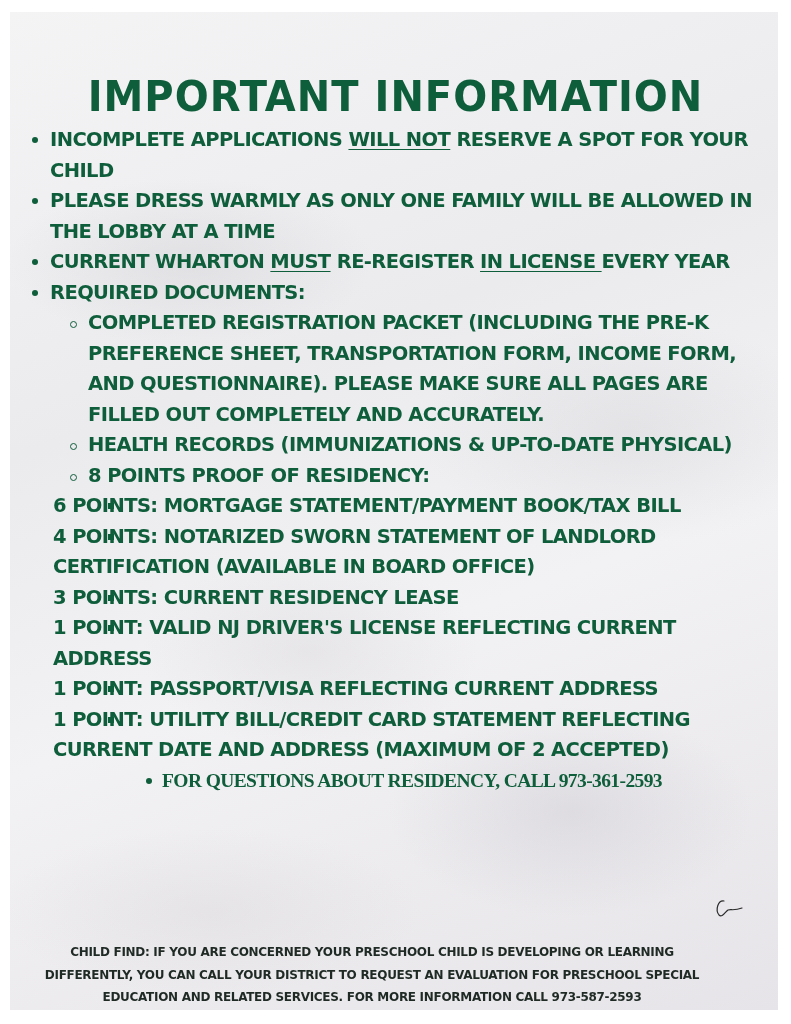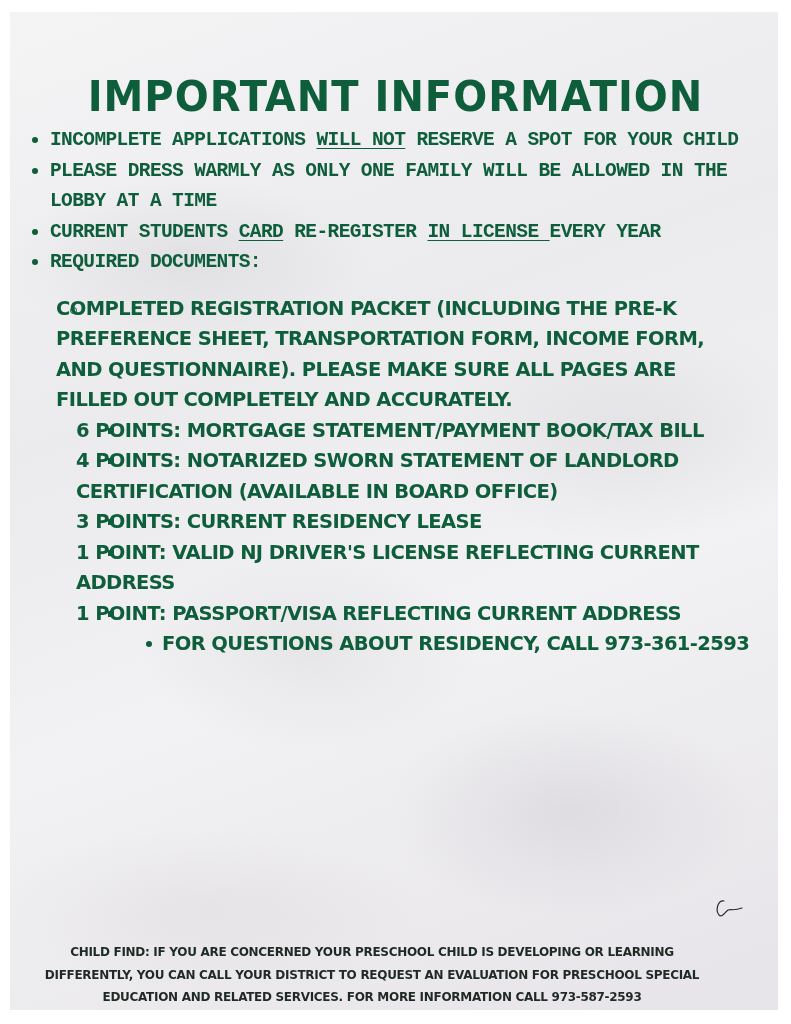--- a/index.html
+++ b/index.html
@@ -53,41 +53,41 @@
     line-height: 30.5px;
   }
   .item {
     position: relative;
     margin: 0;
   }
   .bullet {
     position: absolute;
     display: inline-block;
   }
-  .lvl1 { padding-left: 50px; padding-right: 28px; font-family: Liberation Mono, monospace; }
+  .lvl1 { padding-left: 50px; padding-right: 28px; }
   .lvl1 .bullet {
     left: 32px; top: 12px;
     width: 6px; height: 6px; border-radius: 50%;
     background: #0f5e3b;
   }
-  .lvl2 { padding-left: 56px; padding-right: 40px; margin-top: 16px; }
+  .lvl2 { padding-left: 88px; padding-right: 40px; }
   .lvl2 .bullet {
     left: 70px; top: 13px;
     width: 5px; height: 5px; border-radius: 50%;
     border: 1.5px solid #0f5e3b;
     box-sizing: border-box;
     width: 7px; height: 7px;
   }
-  .lvl3 { padding-left: 76px; padding-right: 30px; }
+  .lvl3 { padding-left: 53px; padding-right: 30px; }
   .lvl3 .bullet {
     left: 108px; top: 12px;
     width: 6px; height: 6px;
     background: #0f5e3b;
   }
-  .lvl4 { padding-left: 162px; padding-right: 30px; }
+  .lvl4 { padding-left: 162px; padding-right: 30px; font-family: Liberation Serif, serif; }
   .lvl4 .bullet {
     left: 146px; top: 12px;
     width: 6px; height: 6px; border-radius: 50%;
     background: #0f5e3b;
   }
   .txt { letter-spacing: -0.6px; }
   .u { text-decoration: underline; text-underline-offset: 3px; }
   .sig {
     position: absolute;
     left: 712px;
@@ -123,35 +123,43 @@
     <span class="txt"><span>INCOMPLETE APPLICATIONS </span><span class="u">WILL NOT</span><span> RESERVE A SPOT FOR YOUR CHILD</span></span>
   </p>
 
   <p class="item lvl1">
     <span class="bullet"></span>
     <span class="txt">PLEASE DRESS WARMLY AS ONLY ONE FAMILY WILL BE ALLOWED IN THE LOBBY AT A TIME</span>
   </p>
 
   <p class="item lvl1">
     <span class="bullet"></span>
-    <span class="txt"><span>CURRENT STUDENTS </span><span class="u">CARD</span><span> RE-REGISTER </span><span class="u">IN LICENSE </span><span>EVERY YEAR</span></span>
+    <span class="txt"><span>CURRENT WHARTON </span><span class="u">MUST</span><span> RE-REGISTER </span><span class="u">IN LICENSE </span><span>EVERY YEAR</span></span>
   </p>
 
   <p class="item lvl1">
     <span class="bullet"></span>
     <span class="txt">REQUIRED DOCUMENTS:</span>
   </p>
 
   <p class="item lvl2">
     <span class="bullet"></span>
     <span class="txt">COMPLETED REGISTRATION PACKET (INCLUDING THE PRE-K PREFERENCE SHEET, TRANSPORTATION FORM, INCOME FORM, AND QUESTIONNAIRE).  PLEASE MAKE SURE ALL PAGES ARE FILLED OUT COMPLETELY AND ACCURATELY.</span>
   </p>
 
-
-
+  <p class="item lvl2">
+    <span class="bullet"></span>
+    <span class="txt">HEALTH RECORDS (IMMUNIZATIONS &amp; UP-TO-DATE PHYSICAL)</span>
+  </p>
+
+
+  <p class="item lvl2">
+    <span class="bullet"></span>
+    <span class="txt">8 POINTS PROOF OF RESIDENCY:</span>
+  </p>
 
   <p class="item lvl3">
     <span class="bullet"></span>
     <span class="txt">6 POINTS: MORTGAGE STATEMENT/PAYMENT BOOK/TAX BILL</span>
   </p>
   <p class="item lvl3">
     <span class="bullet"></span>
   </p>
   <p class="item lvl3">
     <span class="bullet"></span>
@@ -161,20 +169,24 @@
     <span class="bullet"></span>
     <span class="txt">3 POINTS: CURRENT RESIDENCY LEASE</span>
   </p>
   <p class="item lvl3">
     <span class="bullet"></span>
     <span class="txt">1 POINT: VALID NJ DRIVER'S LICENSE REFLECTING CURRENT ADDRESS</span>
   </p>
   <p class="item lvl3">
     <span class="bullet"></span>
     <span class="txt">1 POINT: PASSPORT/VISA REFLECTING CURRENT ADDRESS</span>
+  </p>
+  <p class="item lvl3">
+    <span class="bullet"></span>
+    <span class="txt">1 POINT: UTILITY BILL/CREDIT CARD STATEMENT REFLECTING CURRENT DATE AND ADDRESS (MAXIMUM OF 2 ACCEPTED)</span>
   </p>
 
   <p class="item lvl4">
     <span class="bullet"></span>
     <span class="txt">FOR QUESTIONS ABOUT RESIDENCY, CALL 973-361-2593</span>
   </p>
 </div>
 
 <svg class="sig" viewBox="0 0 36 22">
   <path d="M12 3 C 6 2, 3 12, 7 17 C 10 20, 13 14, 16 12 C 19 11, 22 13, 30 10" fill="none" stroke="#2a2a2a" stroke-width="1.2" stroke-linecap="round"></path>

